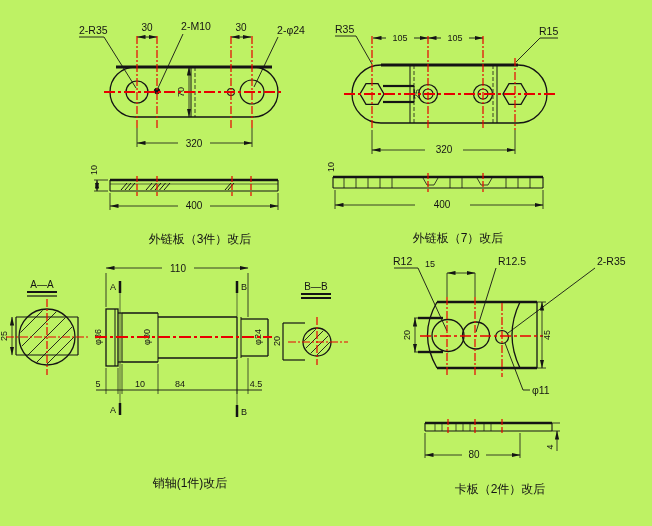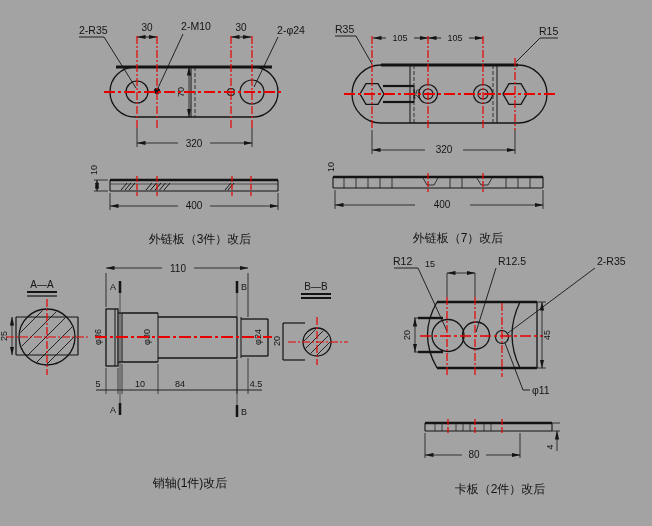--- a/index.html
+++ b/index.html
@@ -1,16 +1,16 @@
 <!DOCTYPE html>
 <html><head>
 <meta charset="utf-8">
 <style>
   html,body{margin:0;padding:0;background:#fff;}
-  .sheet{position:relative;width:652px;height:526px;background:#a3a3a3;overflow:hidden;
+  .sheet{position:relative;width:652px;height:526px;background:#bef264;overflow:hidden;
          font-family:"Liberation Sans",sans-serif;}
   svg{position:absolute;overflow:visible;}
   svg text{font-family:"Liberation Sans",sans-serif;fill:#141414;}
   .cap{font-size:12px;}
   .dim{font-size:10px;}
   .dimS{font-size:9px;}
   .lbl{font-size:10.5px;}
 </style>
 </head>
 <body>

